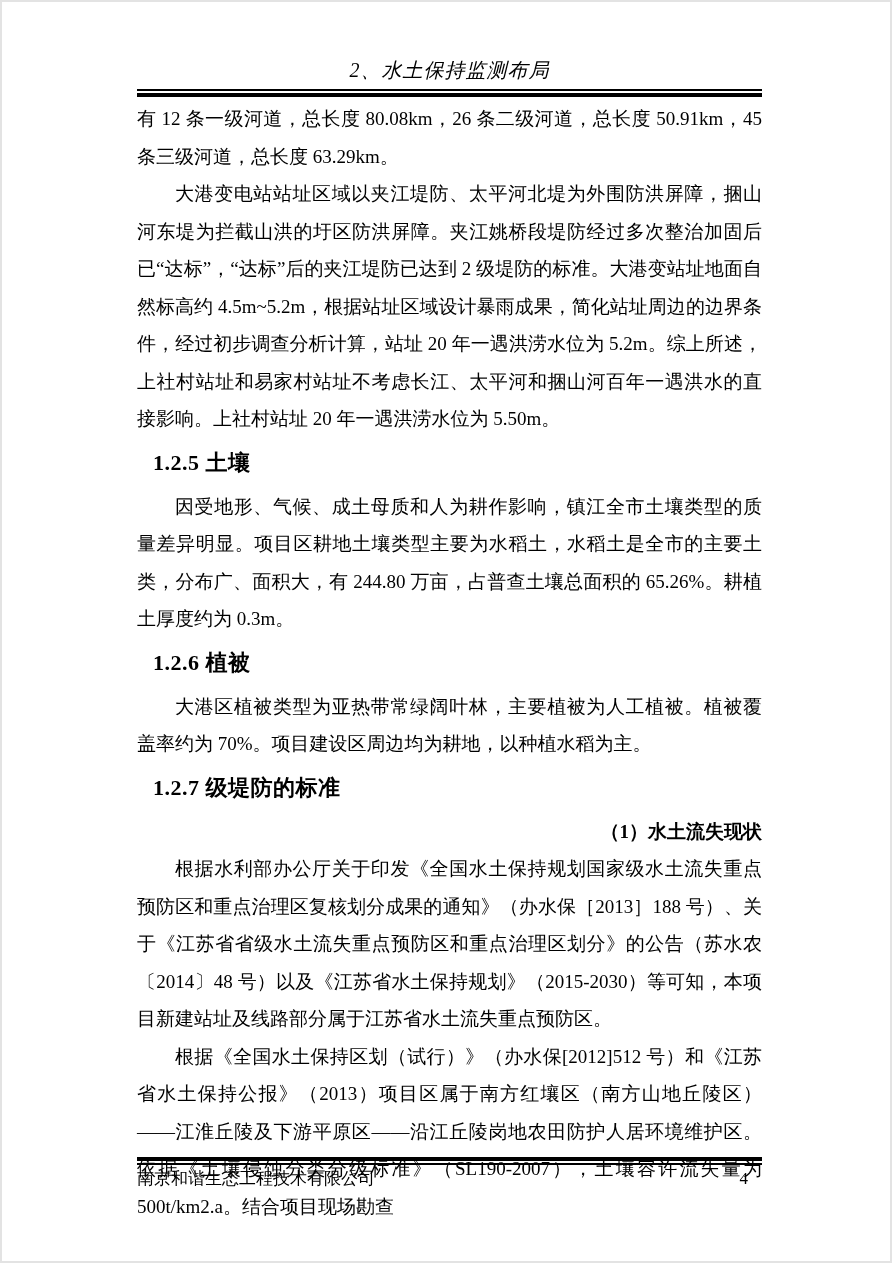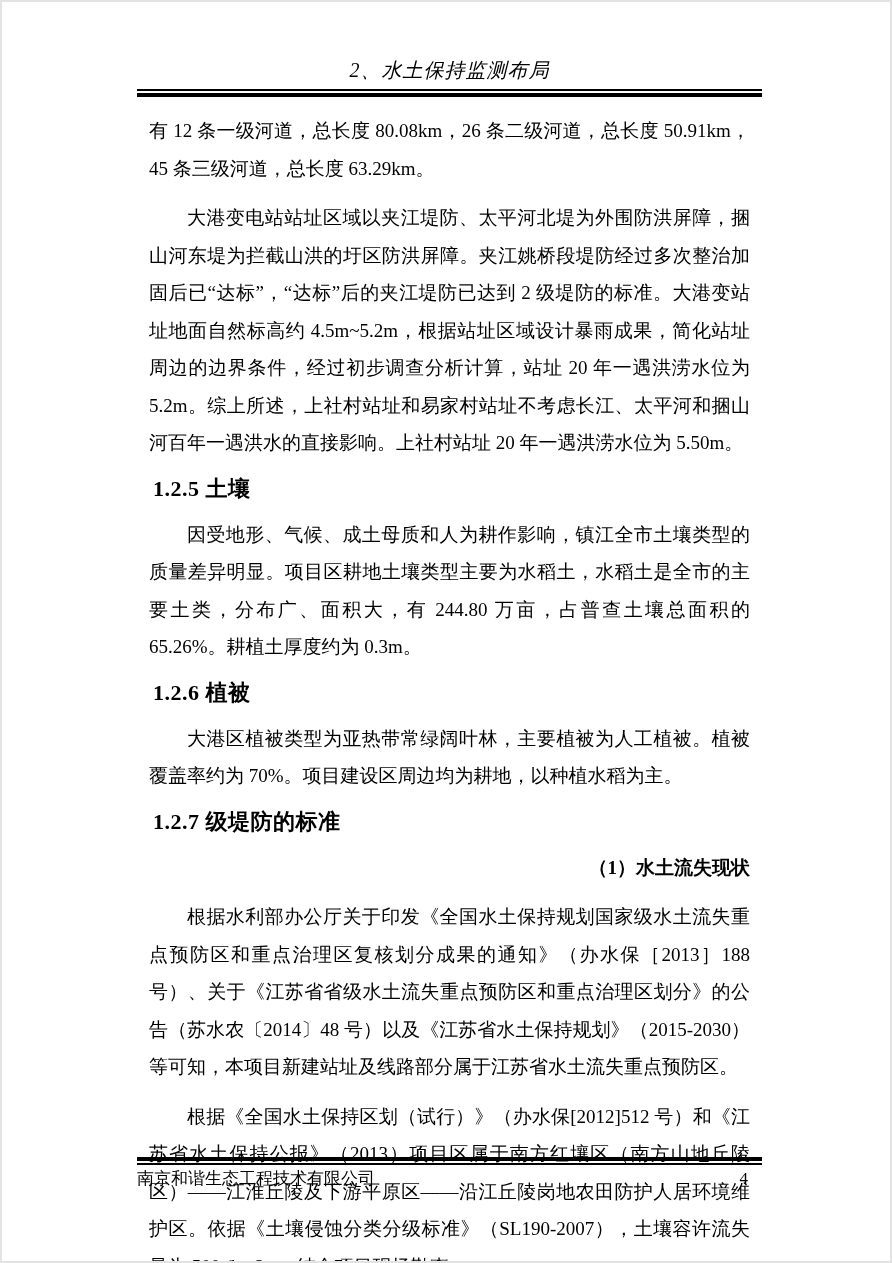--- a/index.html
+++ b/index.html
@@ -34,21 +34,21 @@
   .body-text {
     position: absolute;
     top: 98px;
     left: 135px;
     width: 625px;
     font-size: 19px;
     line-height: 37.5px;
     text-align: justify;
     text-justify: inter-ideograph;
   }
-  .para { margin: 12px; }
+  .para { margin: 0; }
   .indent { text-indent: 38px; }
   .section-heading {
     font-size: 22px;
     font-weight: bold;
     line-height: 30px;
     margin: 10px 0 10px 16px;
     text-align: left;
     letter-spacing: 0.5px;
   }
   .sub-heading {

